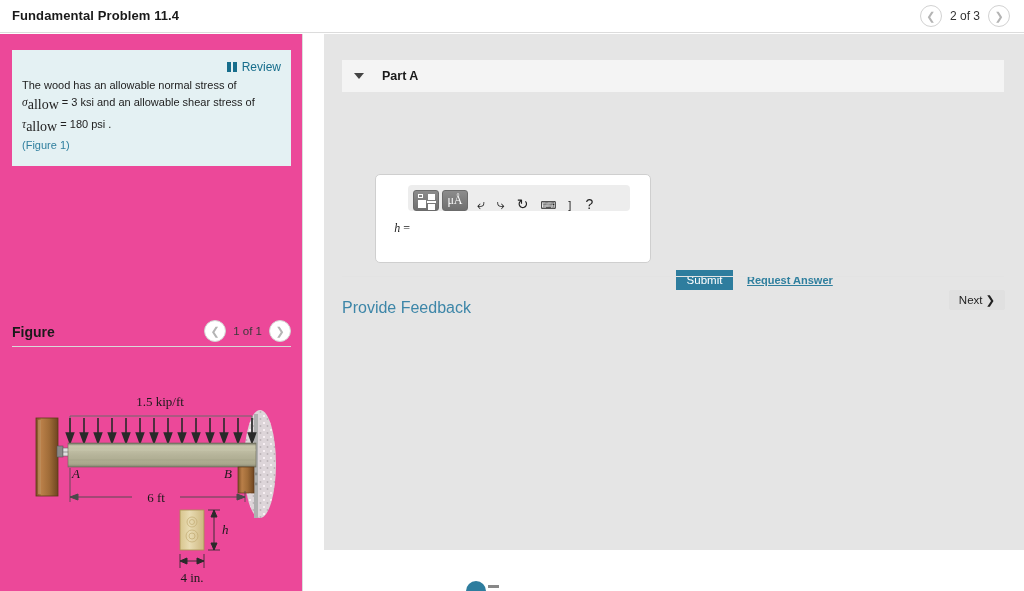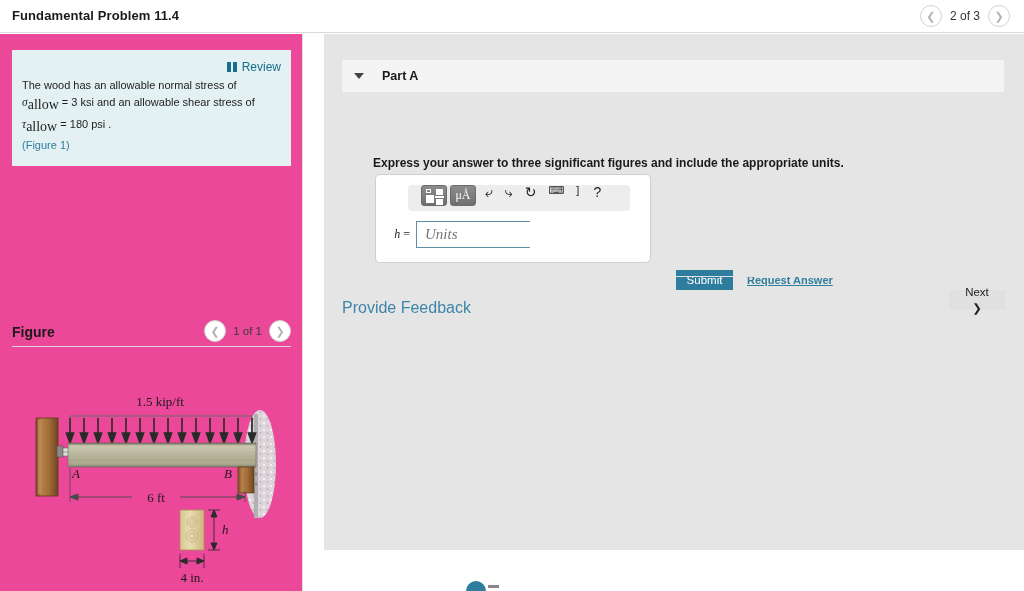--- a/index.html
+++ b/index.html
@@ -93,21 +93,21 @@
     position: absolute; left: 49px; top: 122px; font-size: 12px; font-weight: bold; color: #1a1a1a;
   }
 
   
   .answer-box {
     position: absolute; left: 51px; top: 140px; width: 276px; height: 89px;
     border: 1px solid #cfcfcf; border-radius: 5px; background: #fff;
   }
   .mini-toolbar {
     position: absolute; left: 32px; top: 10px; width: 222px; height: 26px;
-    background: #ededed; border-radius: 4px; display: flex; align-items: flex-start; padding: 0 13px;
+    background: #ededed; border-radius: 4px; display: flex; align-items: flex-end; padding: 0 5px;
   }
   .tb-btn {
     width: 26px; height: 21px; border-radius: 3px;
     background: linear-gradient(#8c8c8c, #6f6f6f);
     border: 1px solid #6b6b6b; margin-right: 3px; cursor: pointer;
     display: flex; align-items: center; justify-content: center; position: relative;
   }
   .tb-btn.tpl::before {
     content:""; position:absolute; left:4px; top:9px; width:8px; height:8px; background:#fff;
   }
@@ -153,21 +153,21 @@
   .feedback-rule {
     position: absolute; left: 18px; top: 242px; width: 662px; height: 1px; background: #e3e3e3;
   }
   .provide-feedback {
     position: absolute; left: 18px; top: 265px; font-size: 16px; color: #3d86a8;
     text-decoration: none; cursor: pointer;
   }
   .next-btn {
     position: absolute; left: 625px; top: 256px; width: 56px; height: 20px;
     background: #e0e0e0; border: none; border-radius: 2px; color: #222;
-    font-size: 11.5px; cursor: pointer; display:flex; align-items:center; justify-content:center; gap:3px;flex-direction:column;
+    font-size: 11.5px; cursor: pointer; display:flex; align-items:center; justify-content:center; gap:3px;
   }
 
   
   .bottom-badge {
     position: absolute; left: 466px; top: 581px; width: 34px; height: 12px; overflow: hidden;
   }
   .bottom-badge .bb-circle {
     position: absolute; left: 0; top: 0; width: 20px; height: 20px;
     border-radius: 50%; background: #2e7d9e;
   }
@@ -389,21 +389,20 @@
     </div>
   </div>
 
   <div class="right-col">
 
     <div class="part-bar">
       <div class="caret"></div>
       <span class="part-label">Part A</span>
     </div>
 
-    <div class="prompt-bold">Express your answer to three significant figures and include the appropriate units.</div>
 
     <div class="answer-box">
       <div class="mini-toolbar">
         <div class="tb-btn tpl">
           <span class="tpl-extra1"></span>
           <span class="tpl-extra2"></span>
           <span class="tpl-extra3"></span>
         </div>
         <div class="tb-btn unit">
           <span>μÅ</span>
@@ -411,21 +410,20 @@
         <span class="tb-ico">⤶</span>
         <span class="tb-ico">⤷</span>
         <span class="tb-ico">↻</span>
         <span class="tb-ico kbd">⌨</span>
         <span class="tb-ico kbd">]</span>
         <span class="tb-ico help">?</span>
       </div>
 
       <div class="answer-row">
         <span class="hlabel"><i>h</i> <span>=</span></span>
-        <input class="afield" type="text" placeholder="Units" style="">
       </div>
     </div>
 
     <button class="submit-btn">Submit</button>
     <span class="req-answer">Request Answer</span>
 
     <div class="feedback-rule"></div>
     <span class="provide-feedback">Provide Feedback</span>
     <button class="next-btn">
       <span>Next</span>

